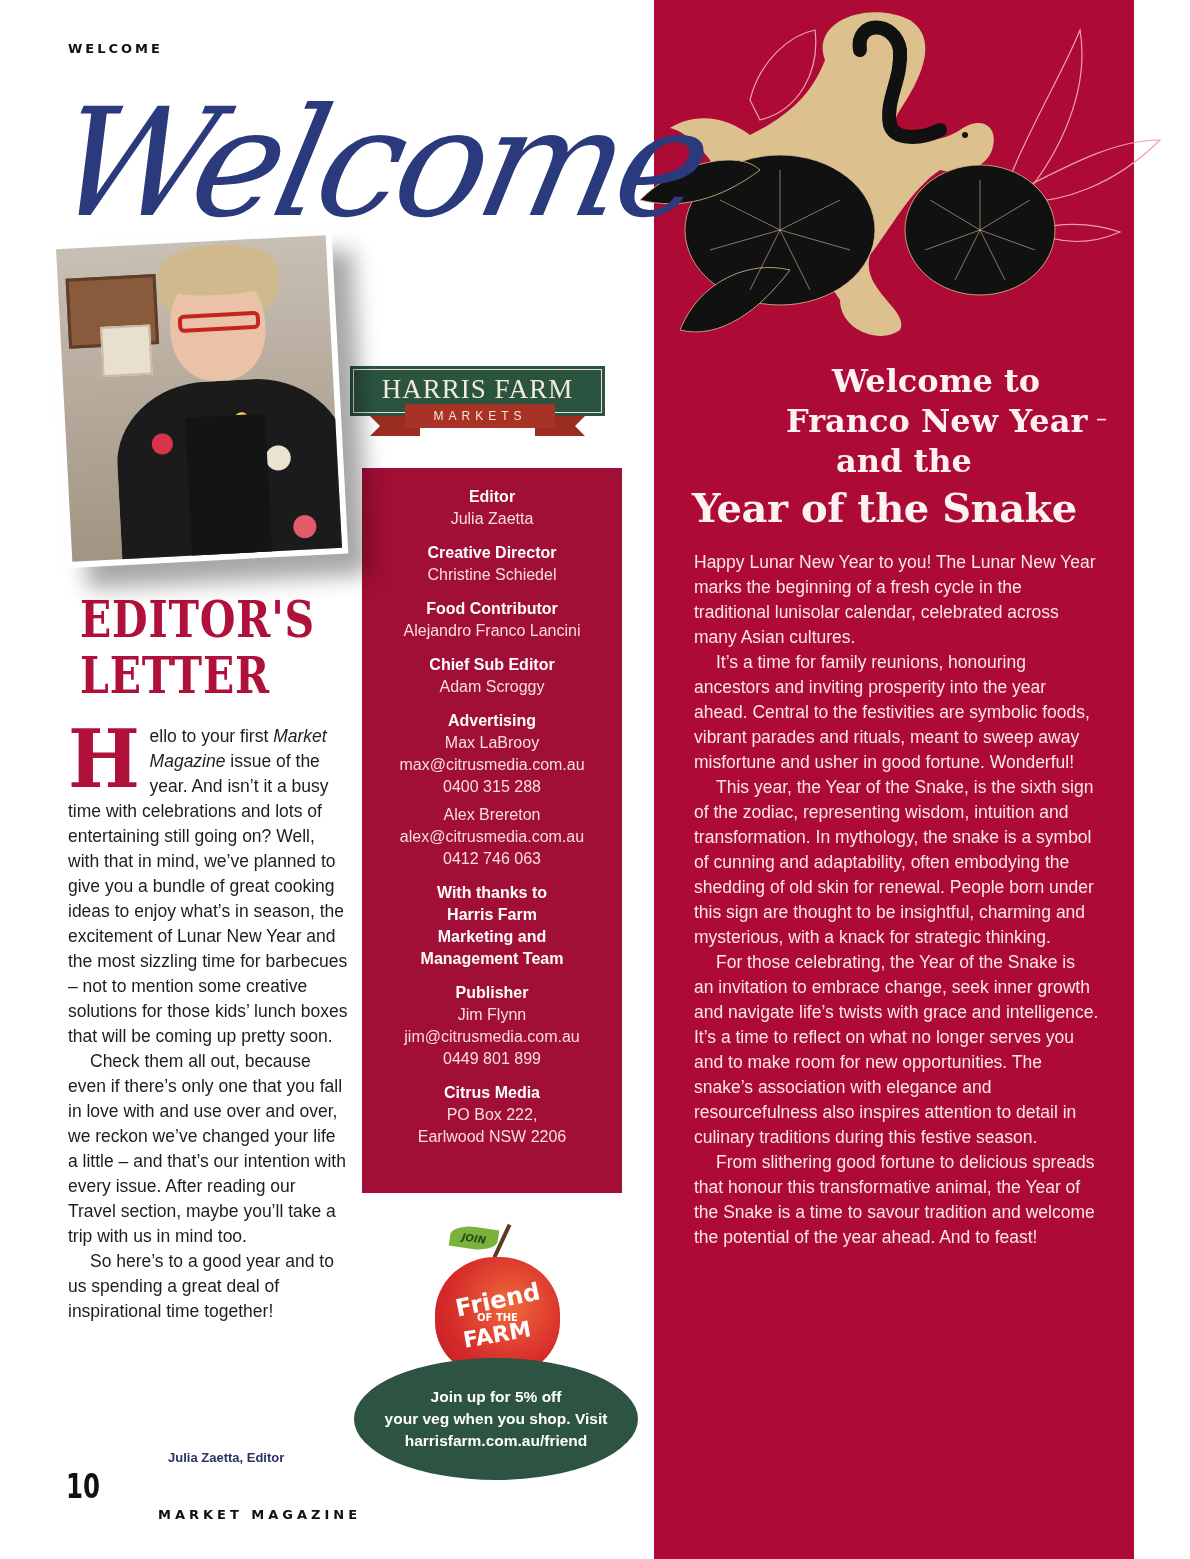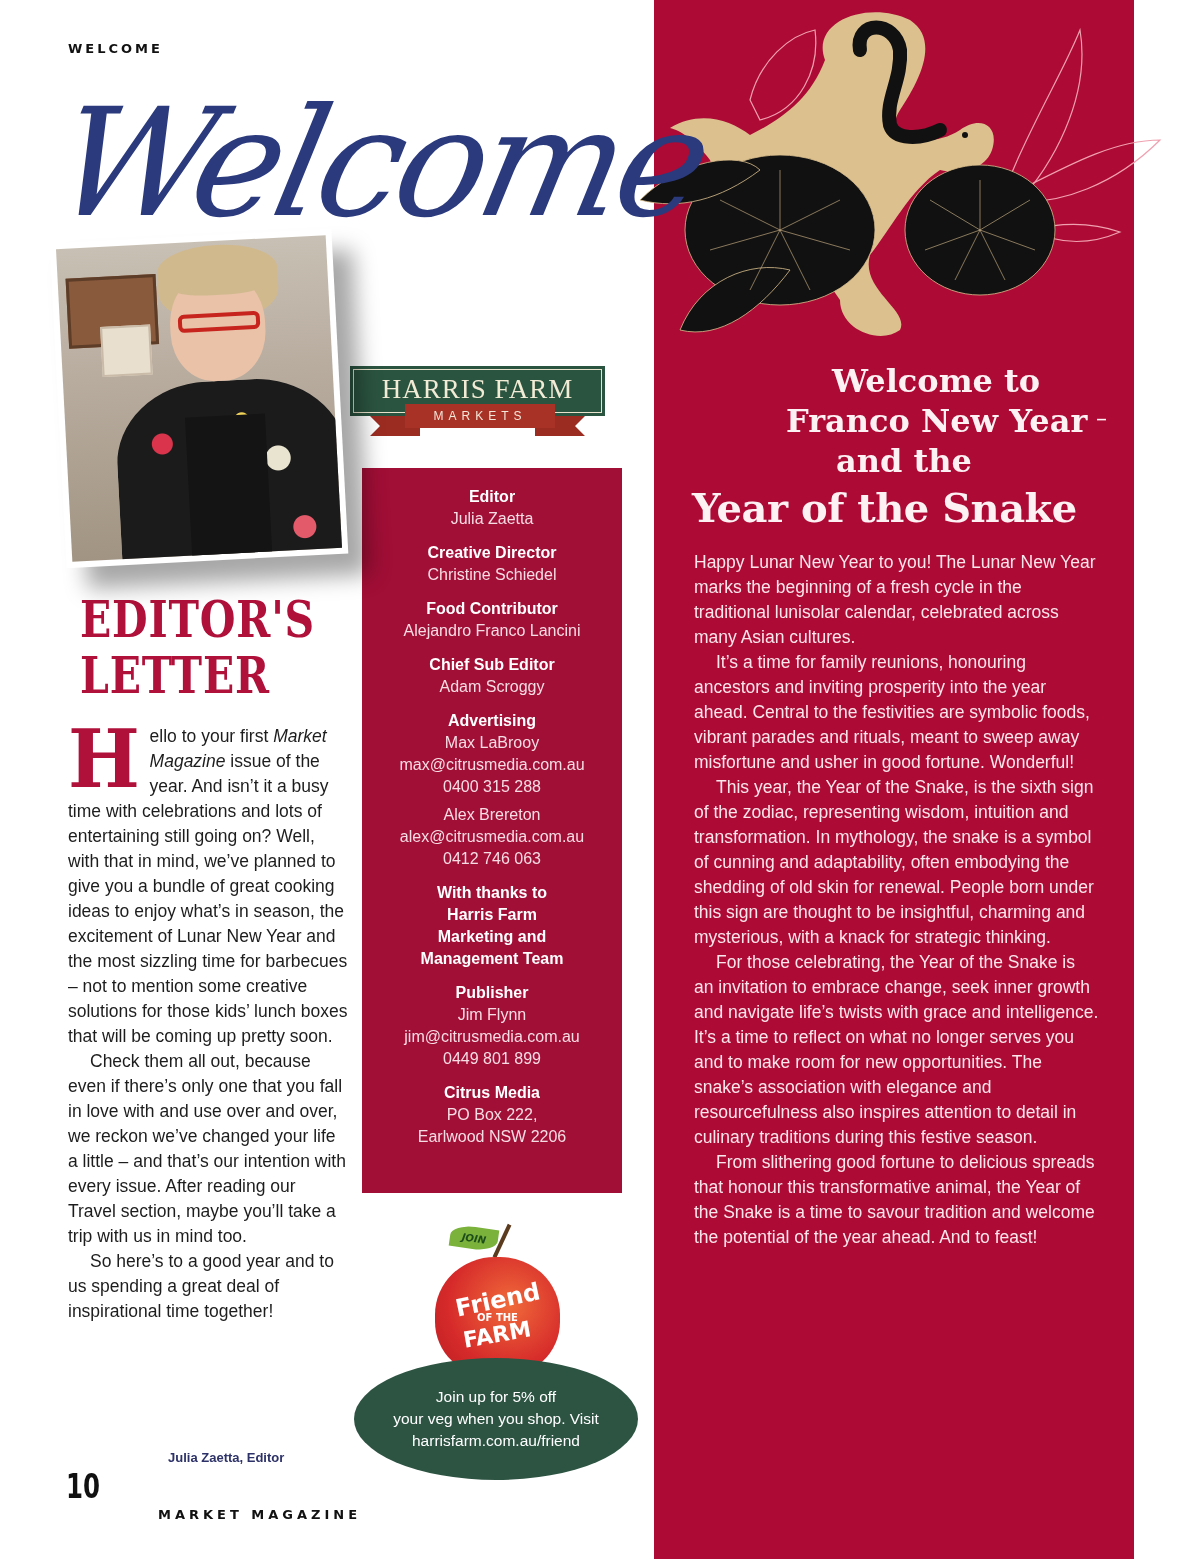--- a/index.html
+++ b/index.html
@@ -122,21 +122,21 @@
     position: absolute; left: 100px; top: 12px; width: 48px; height: 22px; background: #7bb23c;
     border-radius: 50% 0 50% 0; transform: rotate(8deg);
     font-family: "DejaVu Sans", sans-serif; font-weight: bold; font-style: italic; font-size: 10px; color: #1e4d1a;
     display: flex; align-items: center; justify-content: center;
   }
   .stem { position: absolute; left: 150px; top: 8px; width: 4px; height: 36px; background: #5a3b1e; transform: rotate(25deg); }
   .oval {
     position: absolute; left: 4px; top: 143px; width: 284px; height: 122px;
     background: #2d5443; border-radius: 50%;
     display: flex; flex-direction: column; align-items: center; justify-content: center;
-    color: #fff; font-weight: normal; font-size: 15.5px; line-height: 22px; text-align: center;
+    color: #fff; font-weight: bold; font-size: 15.5px; line-height: 22px; text-align: center;
   }
 
   
   .article-title {
     position: absolute; left: 690px; top: 362px; width: 440px;
     font-family: "DejaVu Serif", serif; font-weight: bold; color: #fdf1f3;
   }
   .t1 { position: absolute; left: 142px; top: 0; font-size: 32px; white-space: nowrap; text-align: right; }
   .t2 { position: absolute; left: 96px; top: 40px; font-size: 32px; white-space: nowrap; }
   .t2dash { position: absolute; left: 406px; top: 44px; font-size: 22px; font-weight: normal; }

